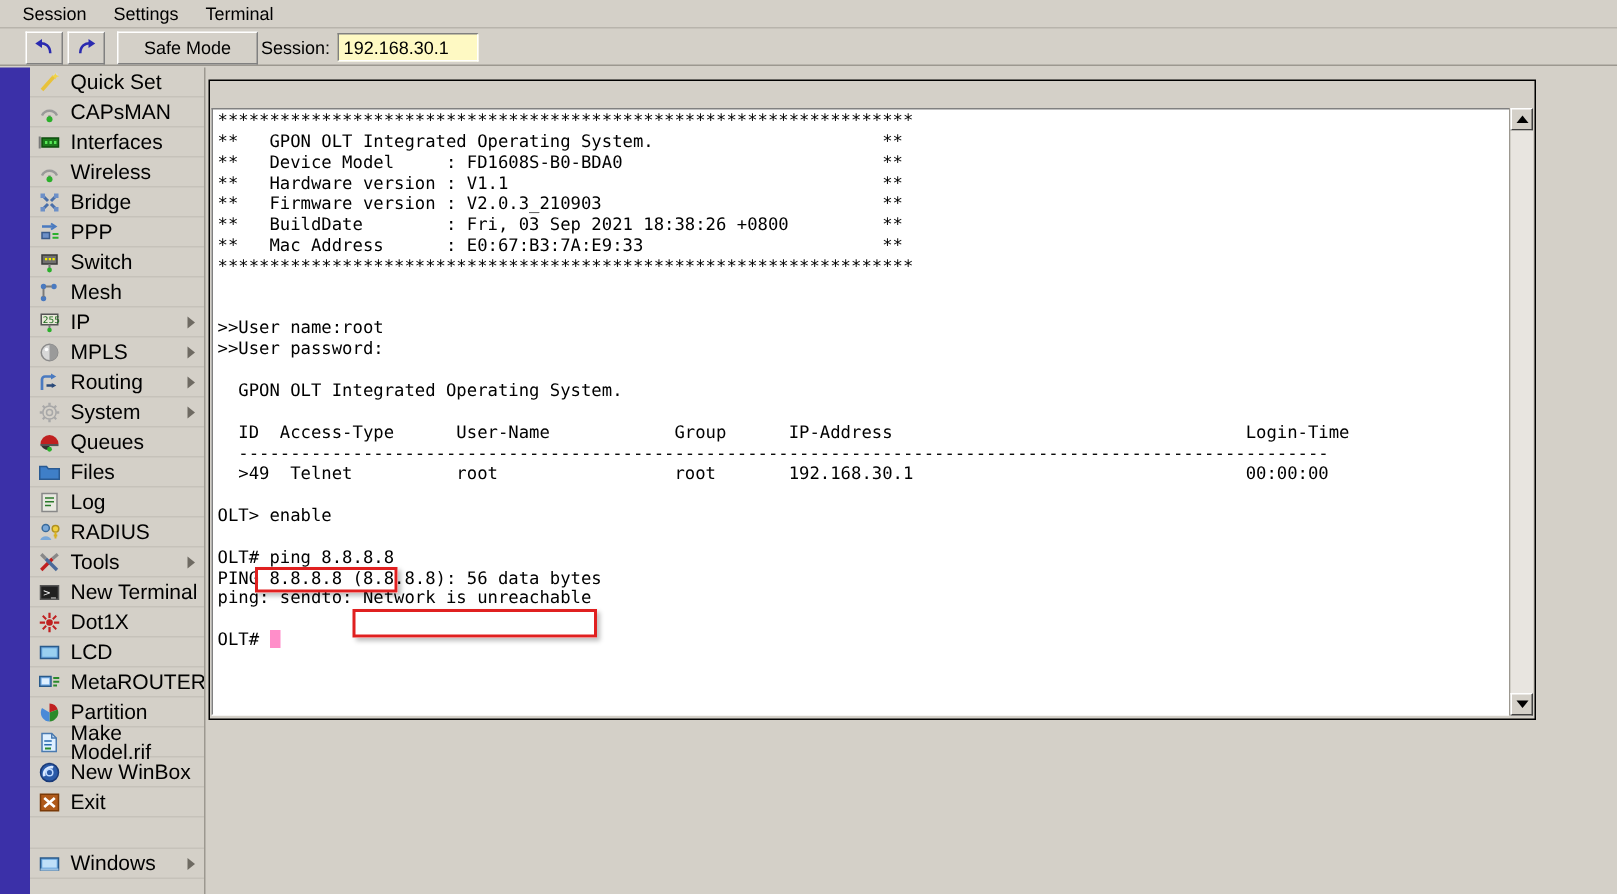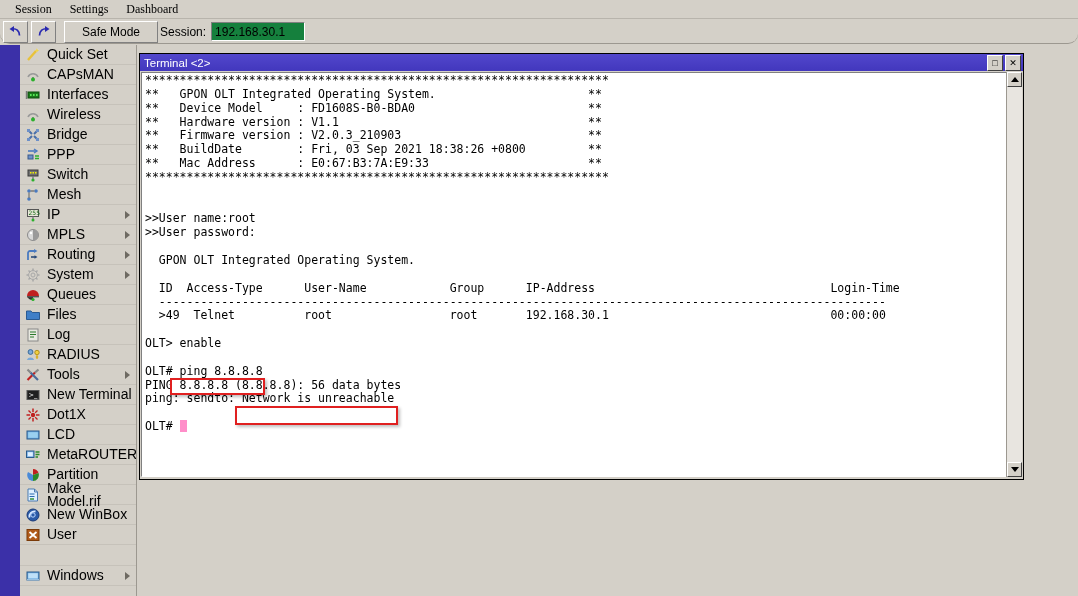--- a/index.html
+++ b/index.html
@@ -23,42 +23,40 @@
     position: absolute;
     top: 0; left: 0;
     width: 1078px;
     height: 19px;
     background: #d4d0c8;
     border-bottom: 1px solid #b8b4ac;
     display: flex;
     align-items: center;
     padding-left: 6px;
     box-sizing: border-box;
-    font-family: Liberation Serif, serif;
   }
   .menubar .mitem {
     font-size: 12px;
     padding: 1px 9px;
     color: #000;
     line-height: 15px;
   }
 
   
   .toolbar {
     position: absolute;
     top: 20px; left: 0;
     width: 1078px;
     height: 24px;
     background: #d4d0c8;
     display: flex;
     align-items: center;
-    padding-left: 3px;
+    padding-left: 17px;
     box-sizing: border-box;
     border-bottom: 1px solid #9c9890;
-    border-radius: 10px;
   }
   .tbtn {
     width: 23px;
     height: 20px;
     background: #d4d0c8;
     border: 1px solid;
     border-color: #ffffff #808080 #808080 #ffffff;
     margin-right: 3px;
     display: flex;
     align-items: center;
@@ -76,21 +74,21 @@
     font-size: 12px;
   }
   .sesslabel {
     margin-left: 2px;
     font-size: 12px;
   }
   .sessfield {
     margin-left: 5px;
     height: 17px;
     min-width: 86px;
-    background: #15803d;
+    background: #fef9c3;
     border: 1px solid;
     border-color: #808080 #ffffff #ffffff #808080;
     display: flex;
     align-items: center;
     padding: 0 3px;
     font-size: 12px;
   }
 
   
   .bluestrip {
@@ -276,21 +274,21 @@
   }
 </style>
 </head>
 <body>
 
 <div class="desktop"></div>
 
 <div class="menubar">
   <div class="mitem">Session</div>
   <div class="mitem">Settings</div>
-  <div class="mitem">Dashboard</div>
+  <div class="mitem">Terminal</div>
 </div>
 
 <div class="toolbar">
   <div class="tbtn">
     <svg width="15" height="13" viewBox="0 0 15 13">
       <path d="M11.5 10.5 C11.5 5.5 8 3.5 4.5 3.8" stroke="#2a2ab0" stroke-width="1.7" fill="none"></path>
       <polygon points="6,1 6,7 1.5,4" fill="#2a2ab0"></polygon>
     </svg>
   </div>
   <div class="tbtn">
@@ -565,48 +563,37 @@
       </span>
       <span class="lbl">New WinBox</span>
     </div>
     <div class="sbitem">
       <span class="ico">
         <svg width="16" height="16" viewBox="0 0 16 16">
           <rect x="2" y="2.5" width="12" height="11" fill="#b05a1a" stroke="#7a3a08" stroke-width="1"></rect>
           <path d="M4.5 5 L11.5 11 M11.5 5 L4.5 11" fill="none" stroke="#ffffff" stroke-width="1.8"></path>
         </svg>
       </span>
-      <span class="lbl">User</span>
+      <span class="lbl">Exit</span>
     </div>
     <div class="sbgap"></div>
     <div class="sbitem">
       <span class="ico">
         <svg width="16" height="16" viewBox="0 0 16 16">
           <rect x="2" y="4" width="12" height="8" fill="#6aa8e0" stroke="#2a5a8a" stroke-width="1"></rect>
           <rect x="3.2" y="5.2" width="9.6" height="5.2" fill="#bfe0f8"></rect>
           <rect x="2" y="11" width="12" height="1.4" fill="#9ac0e0"></rect>
         </svg>
       </span>
       <span class="lbl">Windows</span>
       <span class="arrow"></span>
     </div>
   </div>
 
 <div class="termwin">
-  <div class="termtitle">
-    <span>Terminal &lt;2&gt;</span>
-    <div class="wbtns">
-      <div class="wbtn">
-        <span>□</span>
-      </div>
-      <div class="wbtn">
-        <span>✕</span>
-      </div>
-    </div>
-  </div>
 
   <div class="termbody">
     <div class="termtext" id="termtext">*******************************************************************
 **   GPON OLT Integrated Operating System.                      **
 **   Device Model     : FD1608S-B0-BDA0                         **
 **   Hardware version : V1.1                                    **
 **   Firmware version : V2.0.3_210903                           **
 **   BuildDate        : Fri, 03 Sep 2021 18:38:26 +0800         **
 **   Mac Address      : E0:67:B3:7A:E9:33                       **
 *******************************************************************

